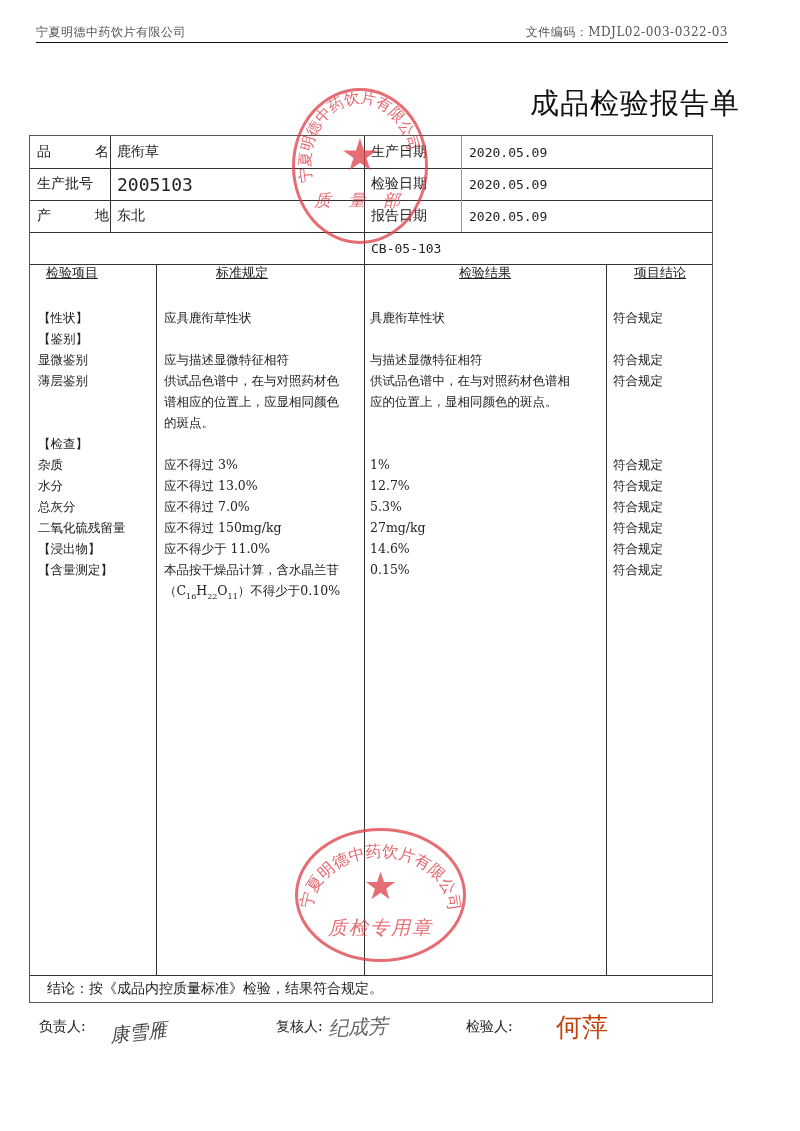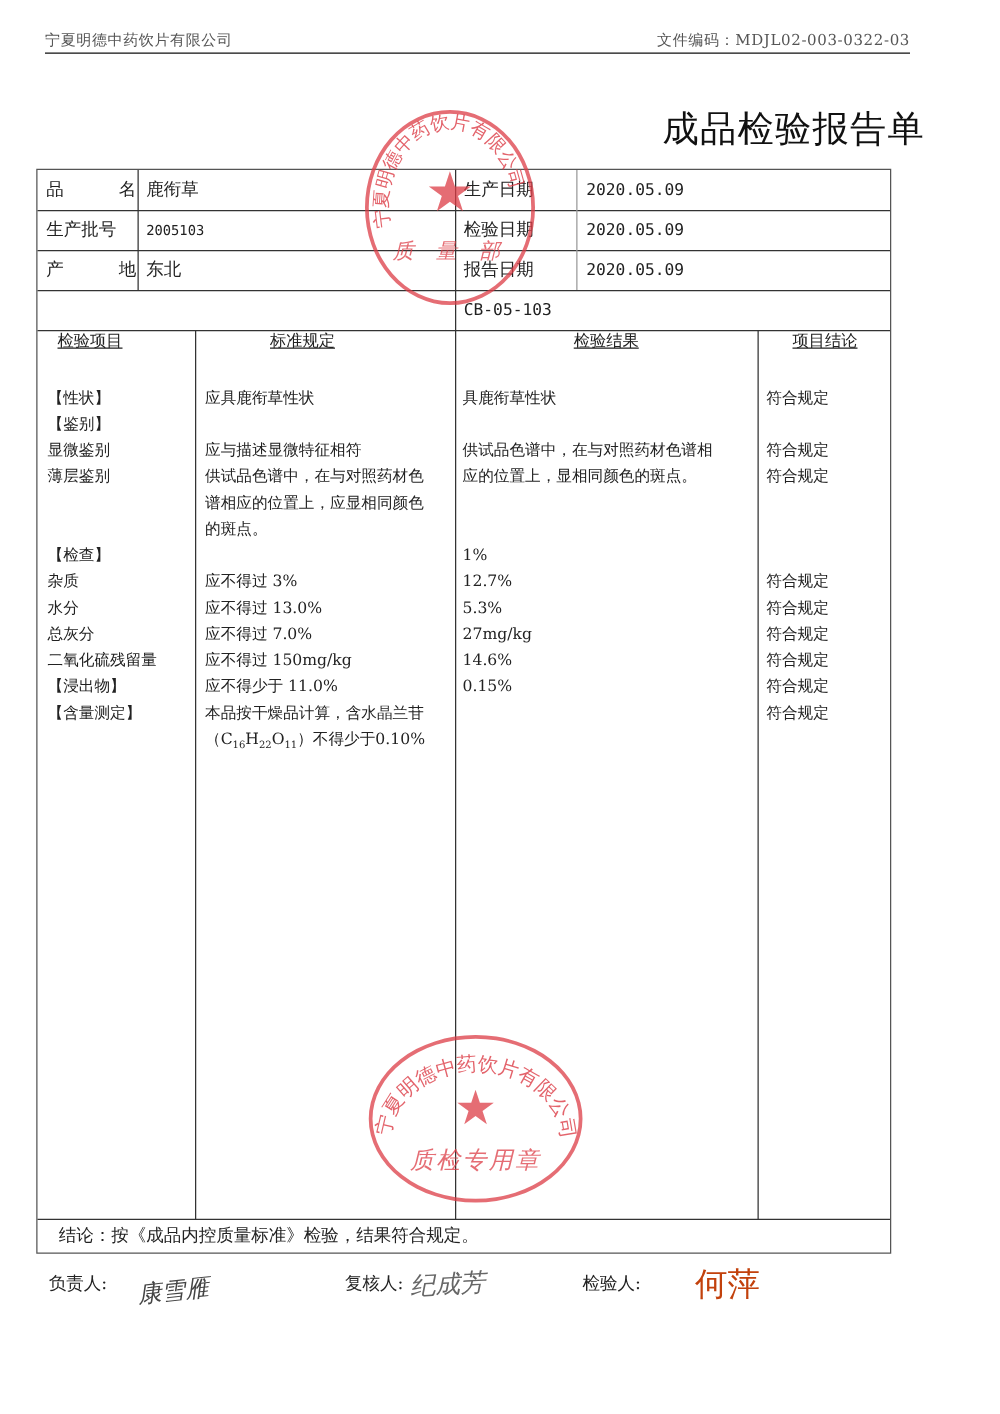--- a/index.html
+++ b/index.html
@@ -53,21 +53,21 @@
     <div class="vl" style="left:80px"></div>
     <div class="cell" style="left:80px;width:254px;">鹿衔草</div>
     <div class="vl" style="left:334px"></div>
     <div class="cell" style="left:334px;width:97px;">生产日期</div>
     <div class="vl gray" style="left:431px"></div>
     <div class="cell" style="left:431px;width:252px;padding-left:8px;font-family:'DejaVu Sans Mono',monospace;font-size:13px;">2020.05.09</div>
   </div>
   <div class="row" style="top:32px">
     <div class="cell" style="left:0;width:80px;">生产批号</div>
     <div class="vl" style="left:80px"></div>
-    <div class="cell" style="left:80px;width:254px;font-family:'DejaVu Sans Mono',monospace;font-size:11px;">2005103</div>
+    <div class="cell" style="left:80px;width:254px;font-family:'DejaVu Sans Mono',monospace;font-size:18px;">2005103</div>
     <div class="vl" style="left:334px"></div>
     <div class="cell" style="left:334px;width:97px;">检验日期</div>
     <div class="vl gray" style="left:431px"></div>
     <div class="cell" style="left:431px;width:252px;padding-left:8px;font-family:'DejaVu Sans Mono',monospace;font-size:13px;">2020.05.09</div>
   </div>
   <div class="row" style="top:64px">
     <div class="cell" style="left:0;width:80px;">
       <span class="justify">
           <span>产</span>
           <span>地</span>
@@ -123,20 +123,21 @@
     <div>应不得过 7.0%</div>
     <div>应不得过 150mg/kg</div>
     <div>应不得少于 11.0%</div>
     <div>本品按干燥品计算，含水晶兰苷</div>
     <div><span>（C</span><sub>16</sub><span>H</span><sub>22</sub><span>O</span><sub>11</sub><span>）不得少于0.10%</span></div>
   </div>
 
   <div class="body-col" style="left:340px;top:171px;">
     <div>具鹿衔草性状</div>
     <div></div>
+    <div>与描述显微特征相符</div>
     <div>供试品色谱中，在与对照药材色谱相</div>
     <div>应的位置上，显相同颜色的斑点。</div>
     <div></div>
     <div></div>
     <div>1%</div>
     <div>12.7%</div>
     <div>5.3%</div>
     <div>27mg/kg</div>
     <div>14.6%</div>
     <div>0.15%</div>

